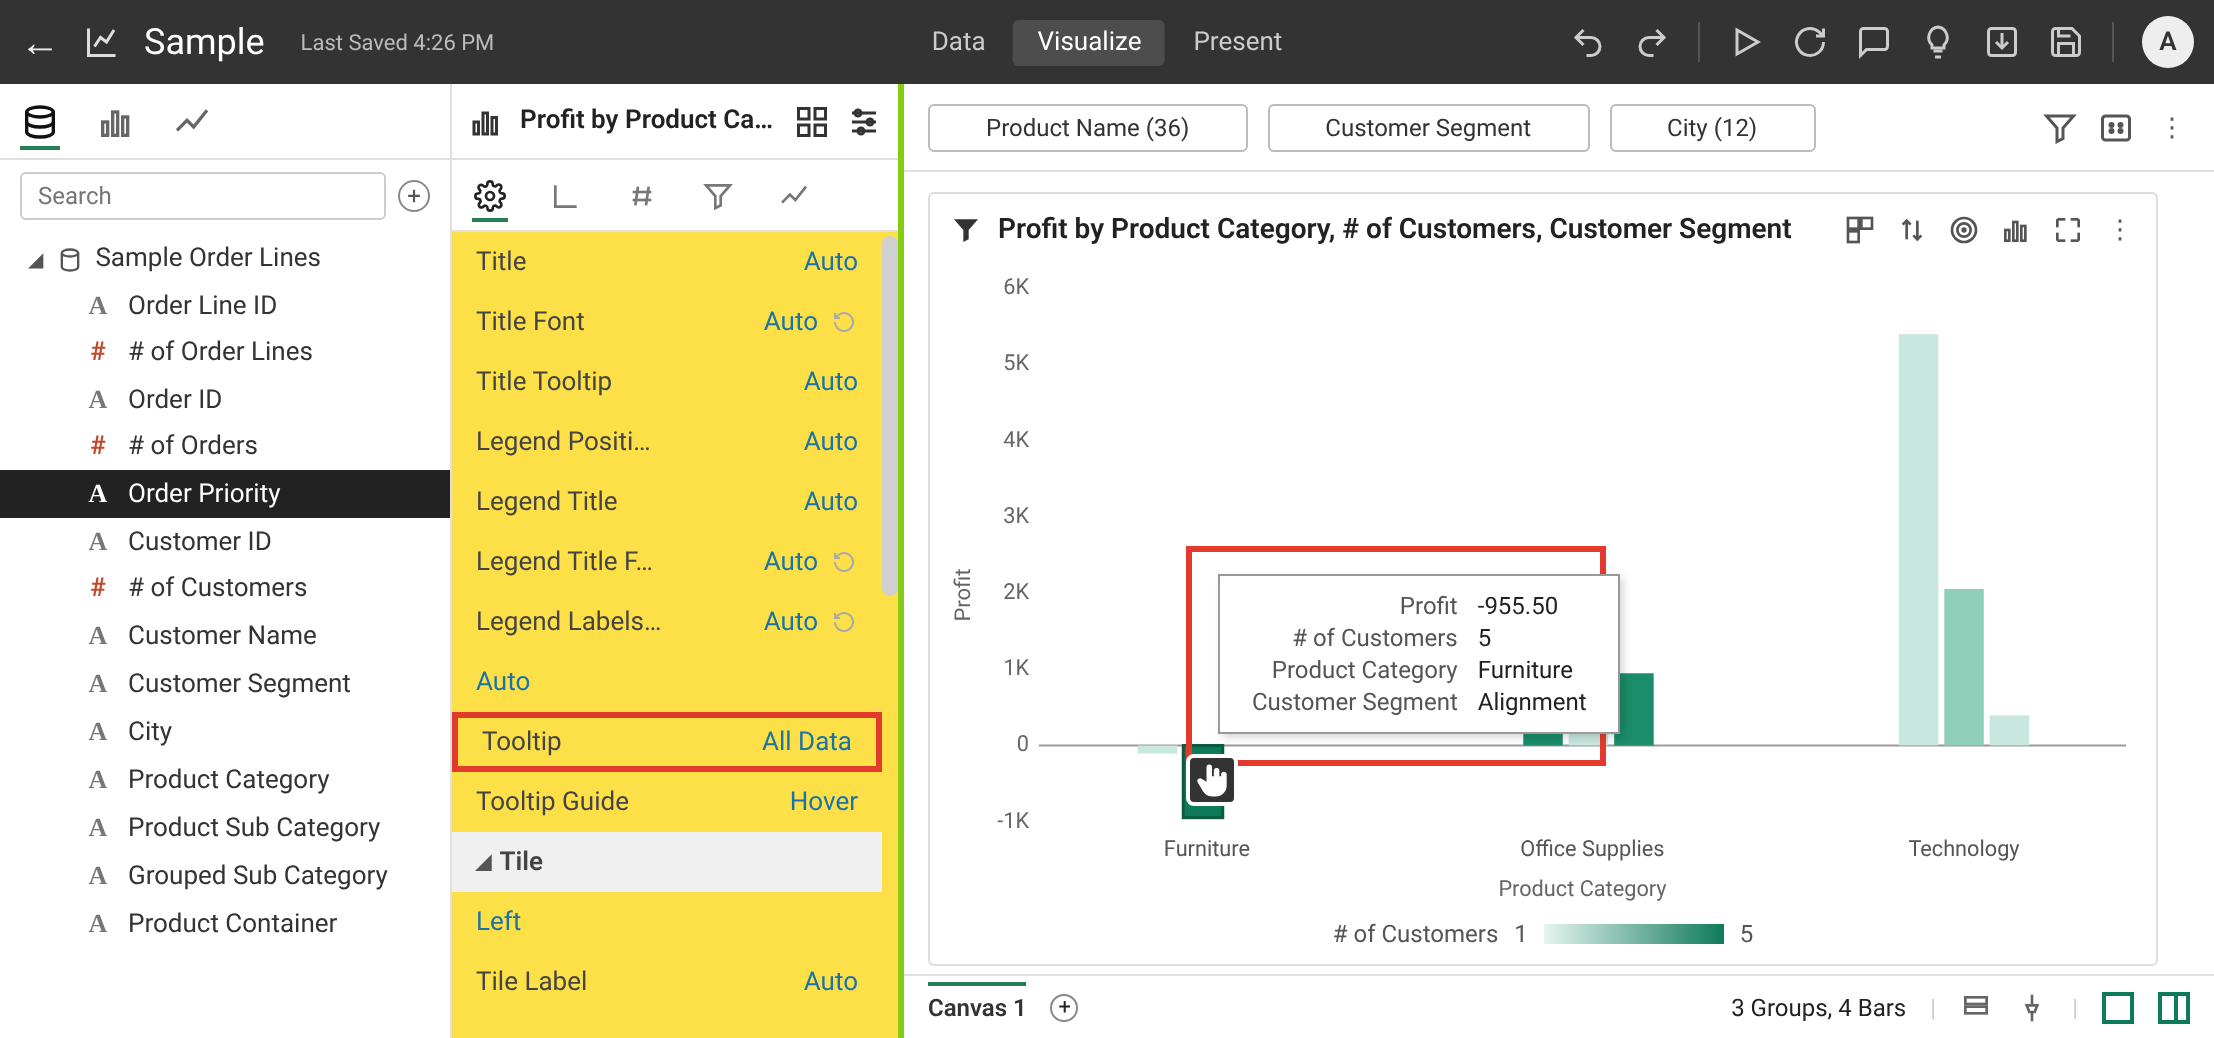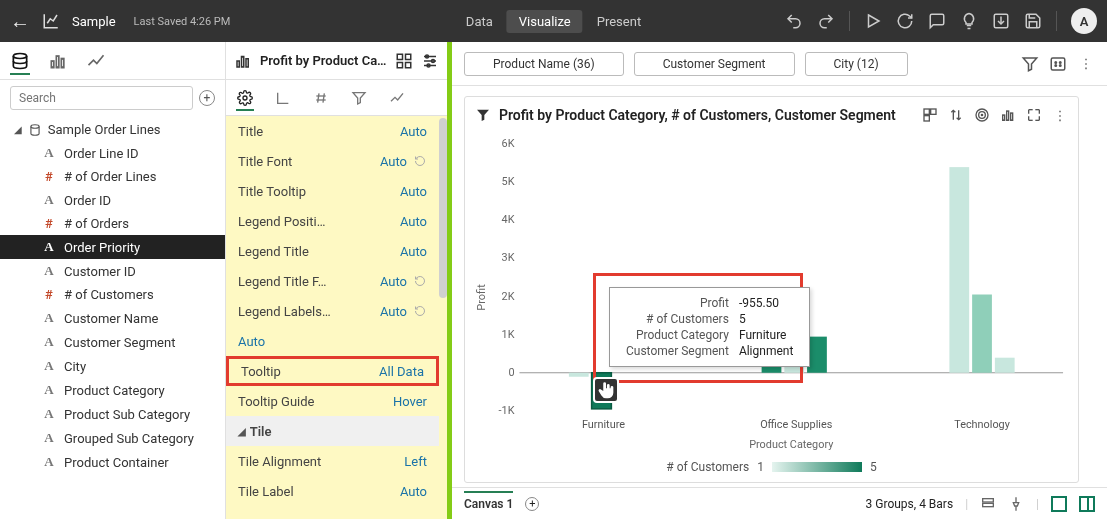--- a/index.html
+++ b/index.html
@@ -1,20 +1,20 @@
 <!DOCTYPE html>
 <html><head>
 <meta charset="utf-8">
 <style>
   * { box-sizing: border-box; margin: 0; padding: 0; font-family: -apple-system, BlinkMacSystemFont, "Segoe UI", Roboto, Arial, sans-serif; }
   body { width: 1107px; height: 519px; overflow: hidden; background: #fff; font-size: 13px; color: #222; }
   .topbar { height: 42px; background: #333333; color: #ddd; display: flex; align-items: center; padding: 0 10px; gap: 12px; position: relative; }
   .topbar .back { font-size: 20px; cursor: pointer; color: #eee;}
   .topbar .chart-ic { width: 18px; height: 18px; }
-  .topbar .title { font-size: 13px; color: #fff; }
+  .topbar .title { font-size: 18px; color: #fff; }
   .topbar .saved { font-size: 11px; color: #bbb; margin-left: 6px; }
   .topbar .center { position: absolute; left: 50%; transform: translateX(-50%); display: flex; gap: 2px; }
   .topbar .center .mode { padding: 4px 12px; border-radius: 3px; cursor: pointer; color:#ccc; }
   .topbar .center .mode.active { background: #4d4d4d; color:#fff;}
   .topbar .right { margin-left: auto; display: flex; align-items: center; gap: 14px; }
   .topbar .right .icon { width: 18px; height: 18px; color:#ccc; cursor:pointer; display:flex; align-items:center; justify-content:center;}
   .topbar .right .divider { width:1px; height:20px; background:#555; }
   .avatar { width: 26px; height: 26px; border-radius: 50%; background: #eee; color:#333; display:flex; align-items:center; justify-content:center; font-weight:600; font-size:13px; }
 
   .main { display: flex; height: 477px; }
@@ -30,21 +30,21 @@
   .tree-root { display:flex; align-items:center; gap:6px; padding:4px 10px 4px 14px; color:#333; cursor:pointer;}
   .tree-root .caret { font-size:10px; color:#555;}
   .tree-item { display:flex; align-items:center; gap:8px; padding: 4px 10px 4px 42px; cursor:pointer; color:#333;}
   .tree-item.selected { background:#222; color:#fff; }
   .tree-item .glyph { width:14px; text-align:center; font-weight:600;}
   .glyph-A { font-family: Georgia, serif; color:#777; }
   .tree-item.selected .glyph-A { color:#fff;}
   .glyph-hash { color:#c34a2c; font-weight:700;}
 
   
-  .midcol { width: 226px; border-right:5px solid #84cc16; display:flex; flex-direction:column; background:#fef9c3;}
+  .midcol { width: 226px; border-right:3px solid #84cc16; display:flex; flex-direction:column; background:#fde047;}
   .midcol .header { height:38px; display:flex; align-items:center; padding:0 8px; gap:8px; border-bottom:1px solid #e0e0e0; background:#fff;}
   .midcol .header .chartname { flex:1; white-space:nowrap; overflow:hidden; text-overflow:ellipsis; font-size:13px; font-weight:600;}
   .midcol .header .hicon { width:18px; height:18px; color:#555; cursor:pointer; display:flex; align-items:center; justify-content:center;}
   .midcol .tabstrip { height:36px; display:flex; align-items:center; padding:0 10px; gap:20px; border-bottom:1px solid #e0e0e0; background:#fff;}
   .midcol .tabstrip .t-ic { width:18px; height:18px; color:#777; cursor:pointer; display:flex; align-items:center; justify-content:center;}
   .midcol .tabstrip .t-ic.active { color:#222; border-bottom:2px solid #267f54; padding-bottom:6px; margin-bottom:-8px;}
   .props { flex:1; overflow:hidden; position:relative;}
   .props-inner { position:absolute; inset:0 8px 0 0; overflow:hidden;}
   .prop-row { display:flex; align-items:center; height:30px; padding:0 12px; font-size:13px; position:relative;}
   .prop-row .plabel { flex:1; white-space:nowrap; overflow:hidden; text-overflow:ellipsis; color:#444;}
@@ -385,21 +385,20 @@
           </div>
           <div class="prop-row">
             <span class="plabel">Tooltip Guide</span>
             <span class="pval">Hover</span>
           </div>
           <div class="prop-row section">
             <span class="caret">◢</span>
             <span class="plabel">Tile</span>
           </div>
           <div class="prop-row">
-            <span class="plabel">Tile Alignment</span>
             <span class="pval">Left</span>
           </div>
           <div class="prop-row">
             <span class="plabel">Tile Label</span>
             <span class="pval">Auto</span>
           </div>
         </div>
       <div class="scrollbar"></div>
     </div>
   </div>

